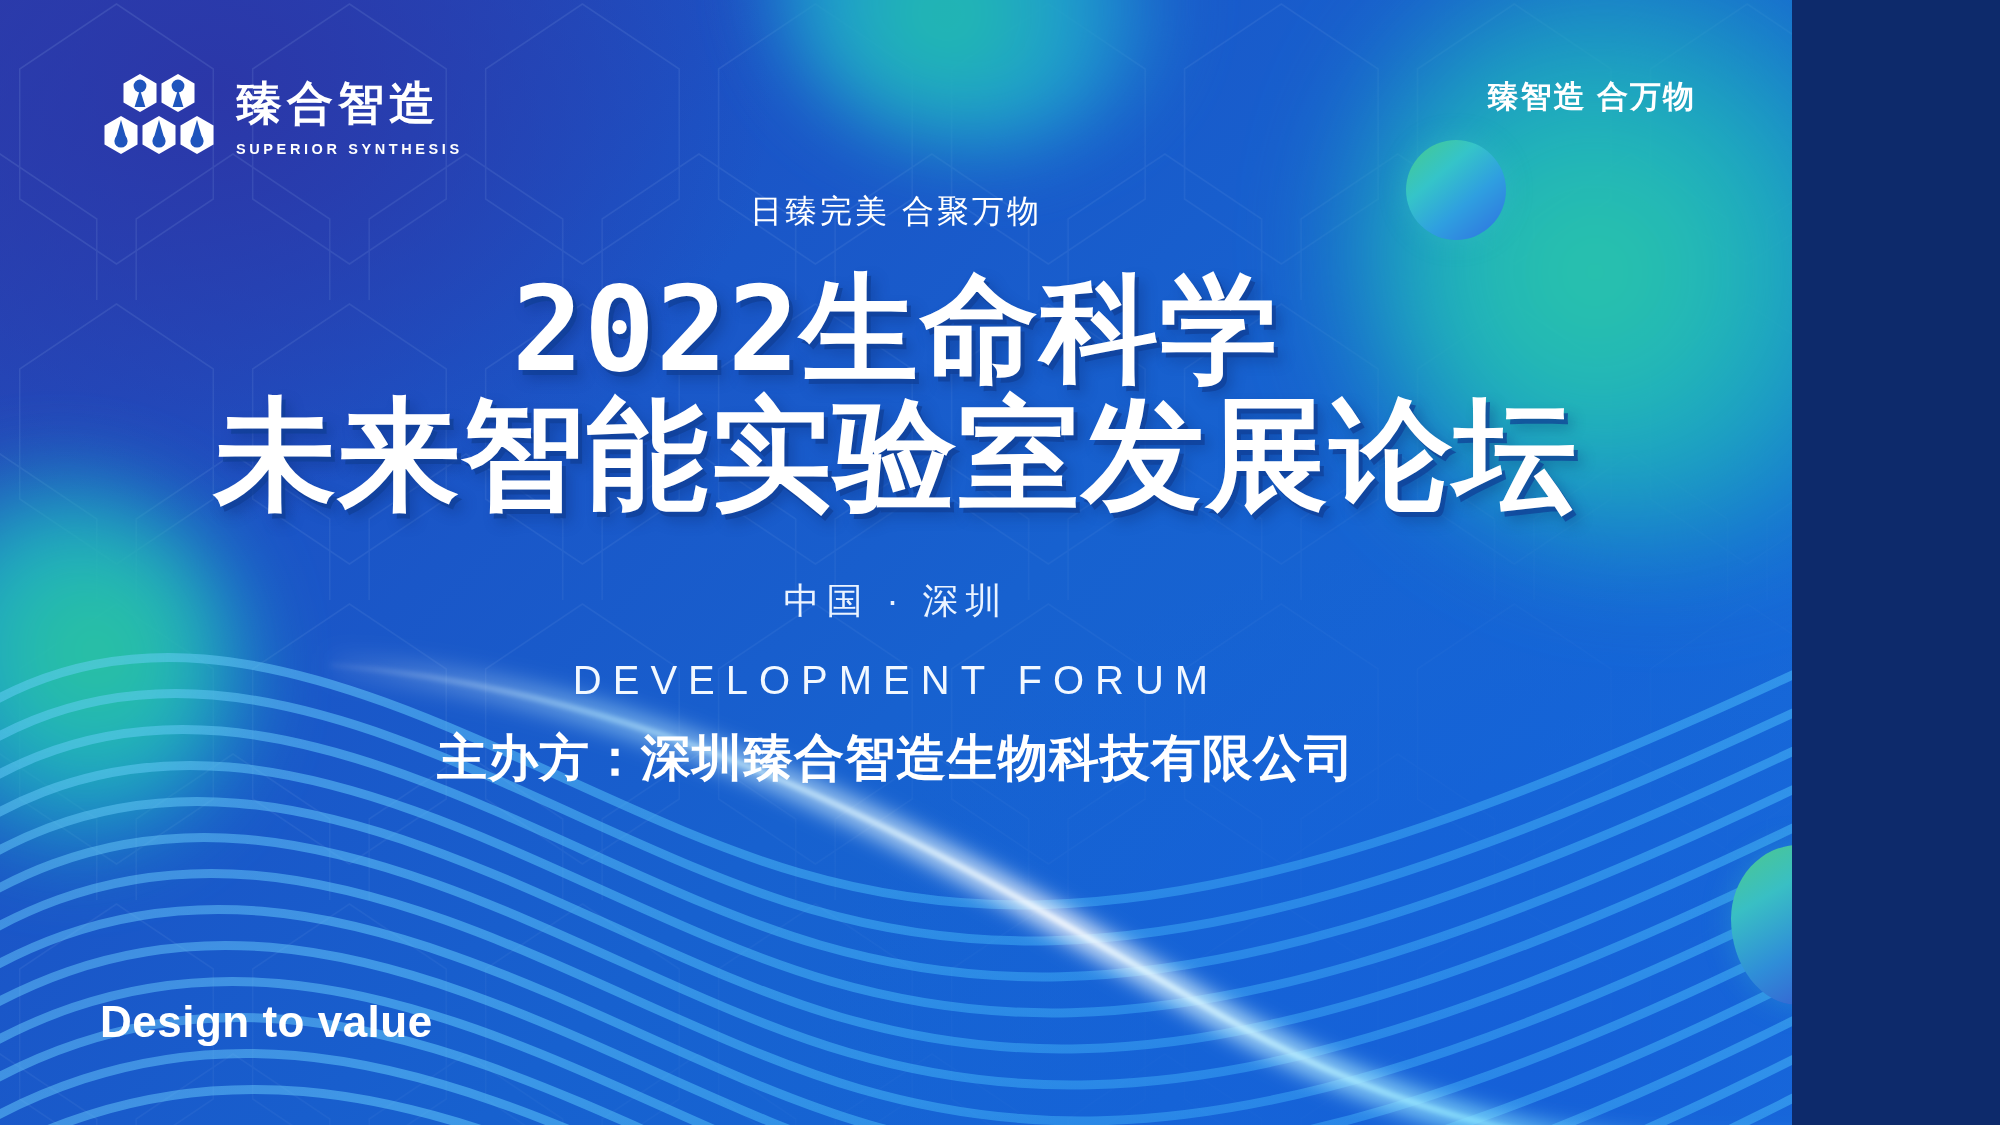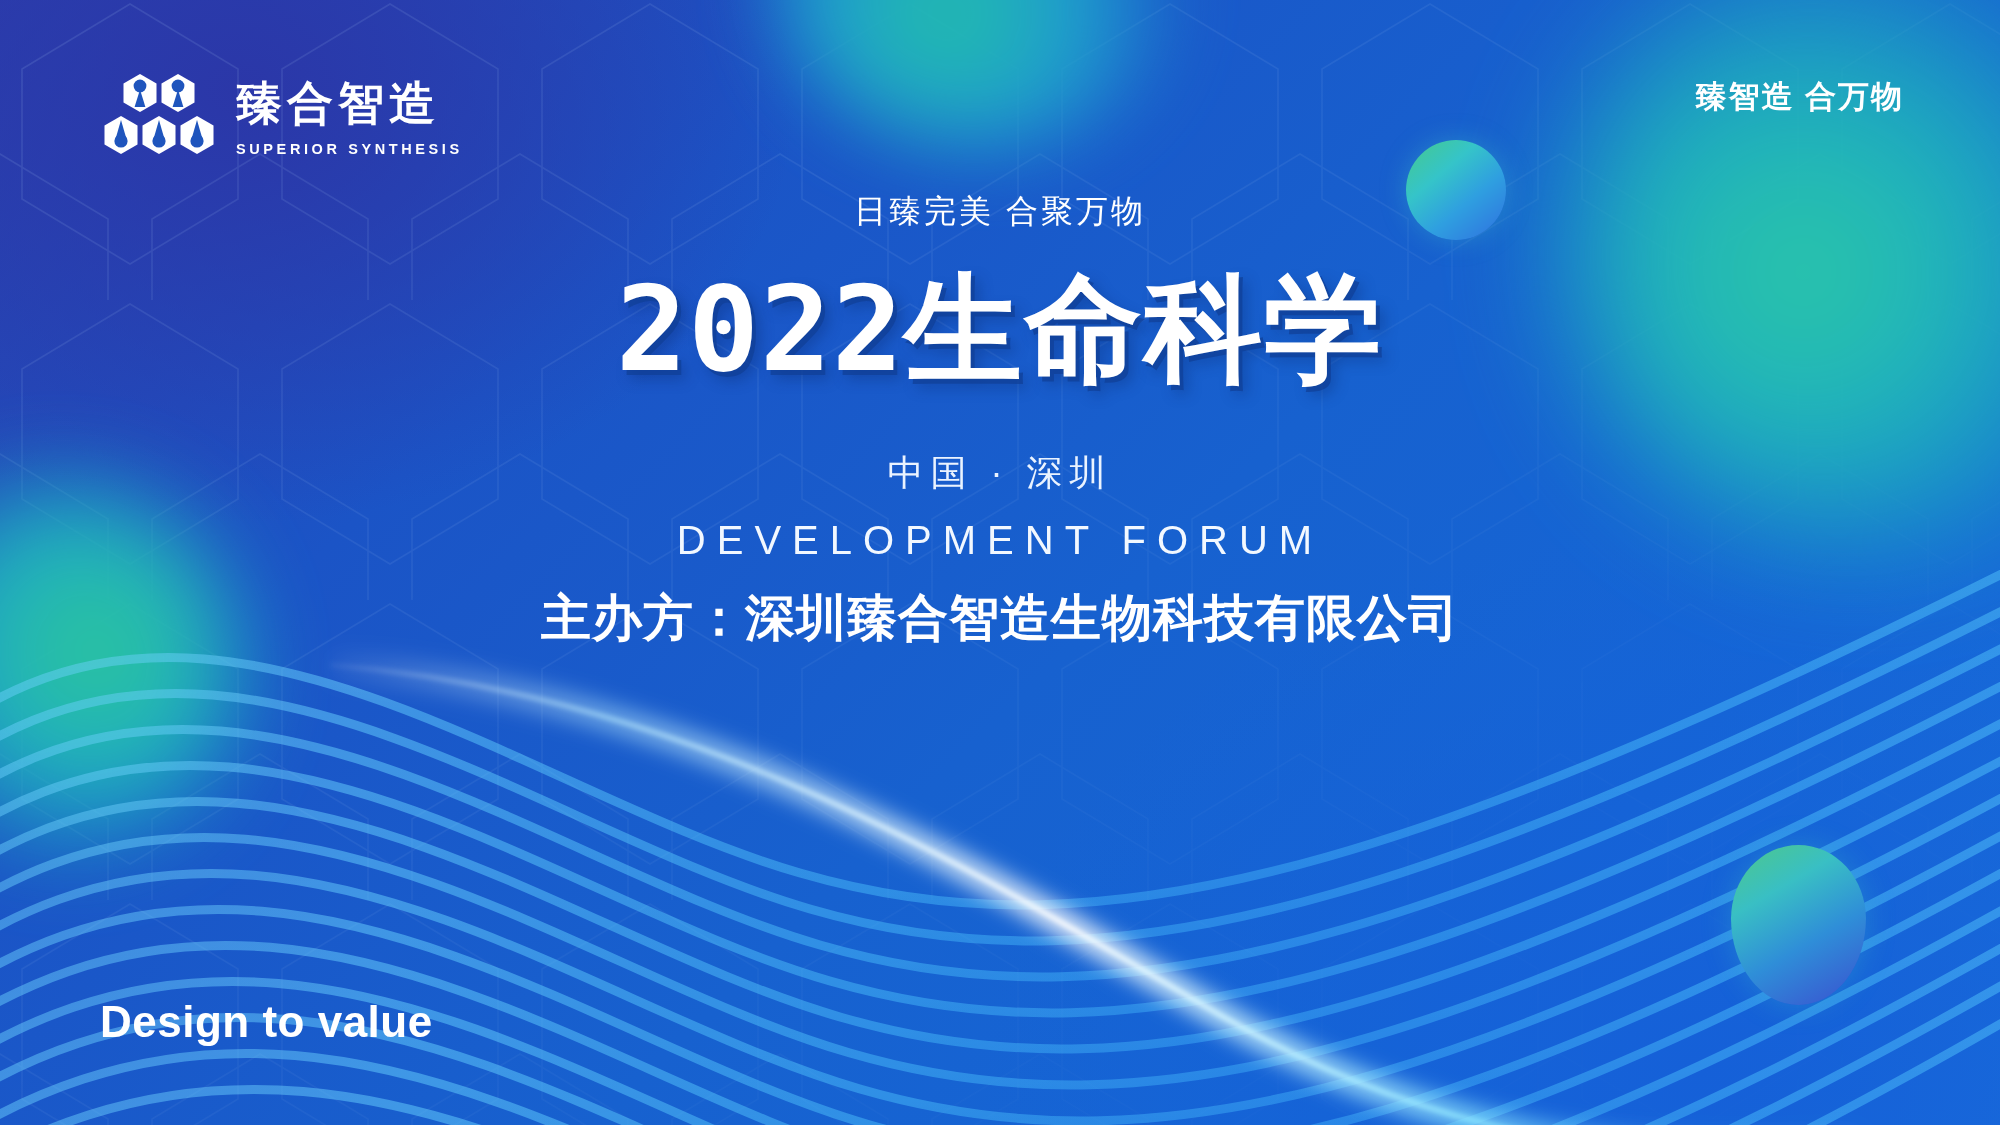--- a/index.html
+++ b/index.html
@@ -5,21 +5,21 @@
 <style>
   html, body {
     margin: 0;
     padding: 0;
     background: #0d2a6b;
   }
   * { box-sizing: border-box; }
 
   .banner {
     position: relative;
-    width: 2000px;
+    width: 1792px;
     height: 1125px;
     overflow: hidden;
     font-family: "Liberation Sans", "DejaVu Sans", sans-serif;
     background:
       radial-gradient(ellipse 900px 700px at 12% 8%,  #2b37a8 0%, rgba(43,55,168,0) 62%),
       radial-gradient(ellipse 1200px 900px at 85% 95%, #1560d8 0%, rgba(21,96,216,0) 60%),
       linear-gradient(135deg, #2a3fae 0%, #1b54c6 28%, #1761cf 55%, #1566d6 78%, #1a6fdc 100%);
     padding-left: 44px;
   }
 
@@ -176,21 +176,21 @@
 
   .loc {
     margin-top: 58px;
     font-size: 36px;
     font-weight: 400;
     color: #eaf3ff;
     letter-spacing: 7px;
     white-space: nowrap;
   }
   .forum-en {
-    margin-top: 20px;
+    margin-top: 32px;
     font-size: 40px;
     font-weight: 300;
     color: #f2f8ff;
     letter-spacing: 11px;
     white-space: nowrap;
   }
   .host {
     margin-top: 22px;
     font-size: 50px;
     font-weight: 700;
@@ -349,20 +349,21 @@
 
   <div class="tagline-tr">臻智造 合万物</div>
 
   <div class="center-stack">
     <div class="eyebrow">日臻完美  合聚万物</div>
 
     <div class="title-line title-1">
       <span class="yr">2022</span><span>生命科学</span>
     </div>
 
+    <div class="title-line title-2">未来智能实验室发展论坛</div>
 
     <div class="loc">中国 · 深圳</div>
     <div class="forum-en">DEVELOPMENT FORUM</div>
     <div class="host">主办方：深圳臻合智造生物科技有限公司</div>
   </div>
 
   <div class="slogan">Design to value</div>
 
 </div>
 

